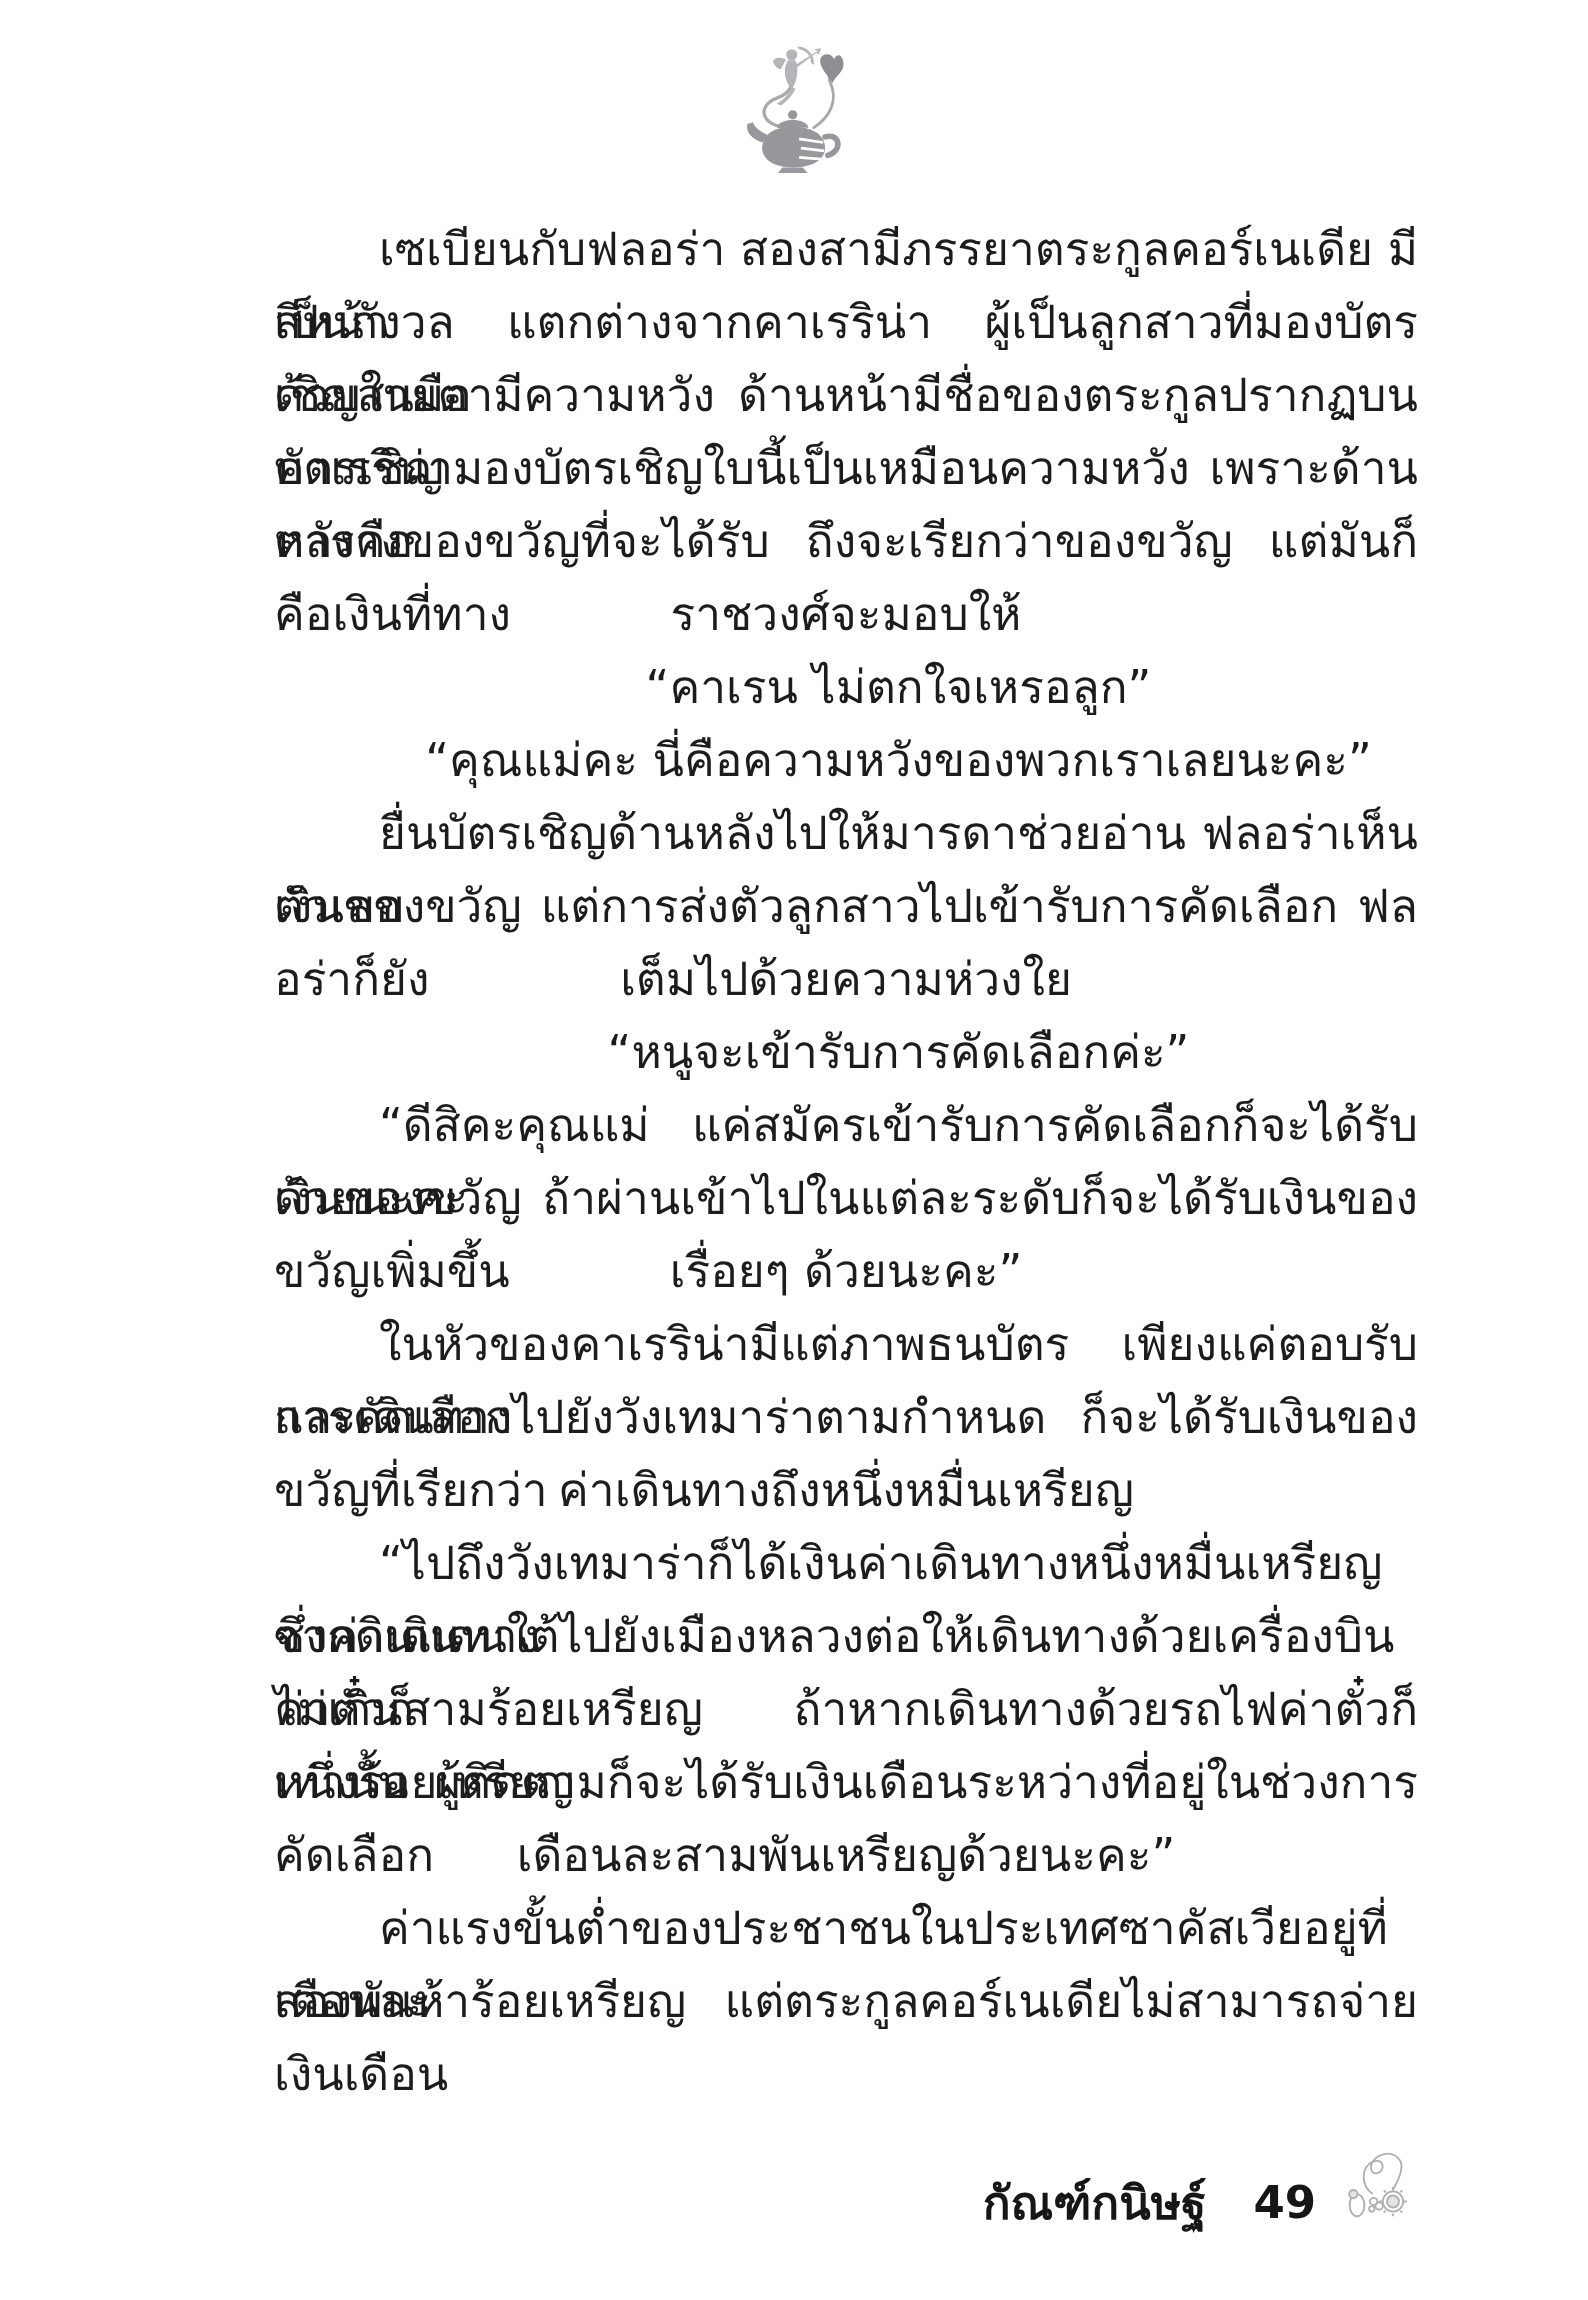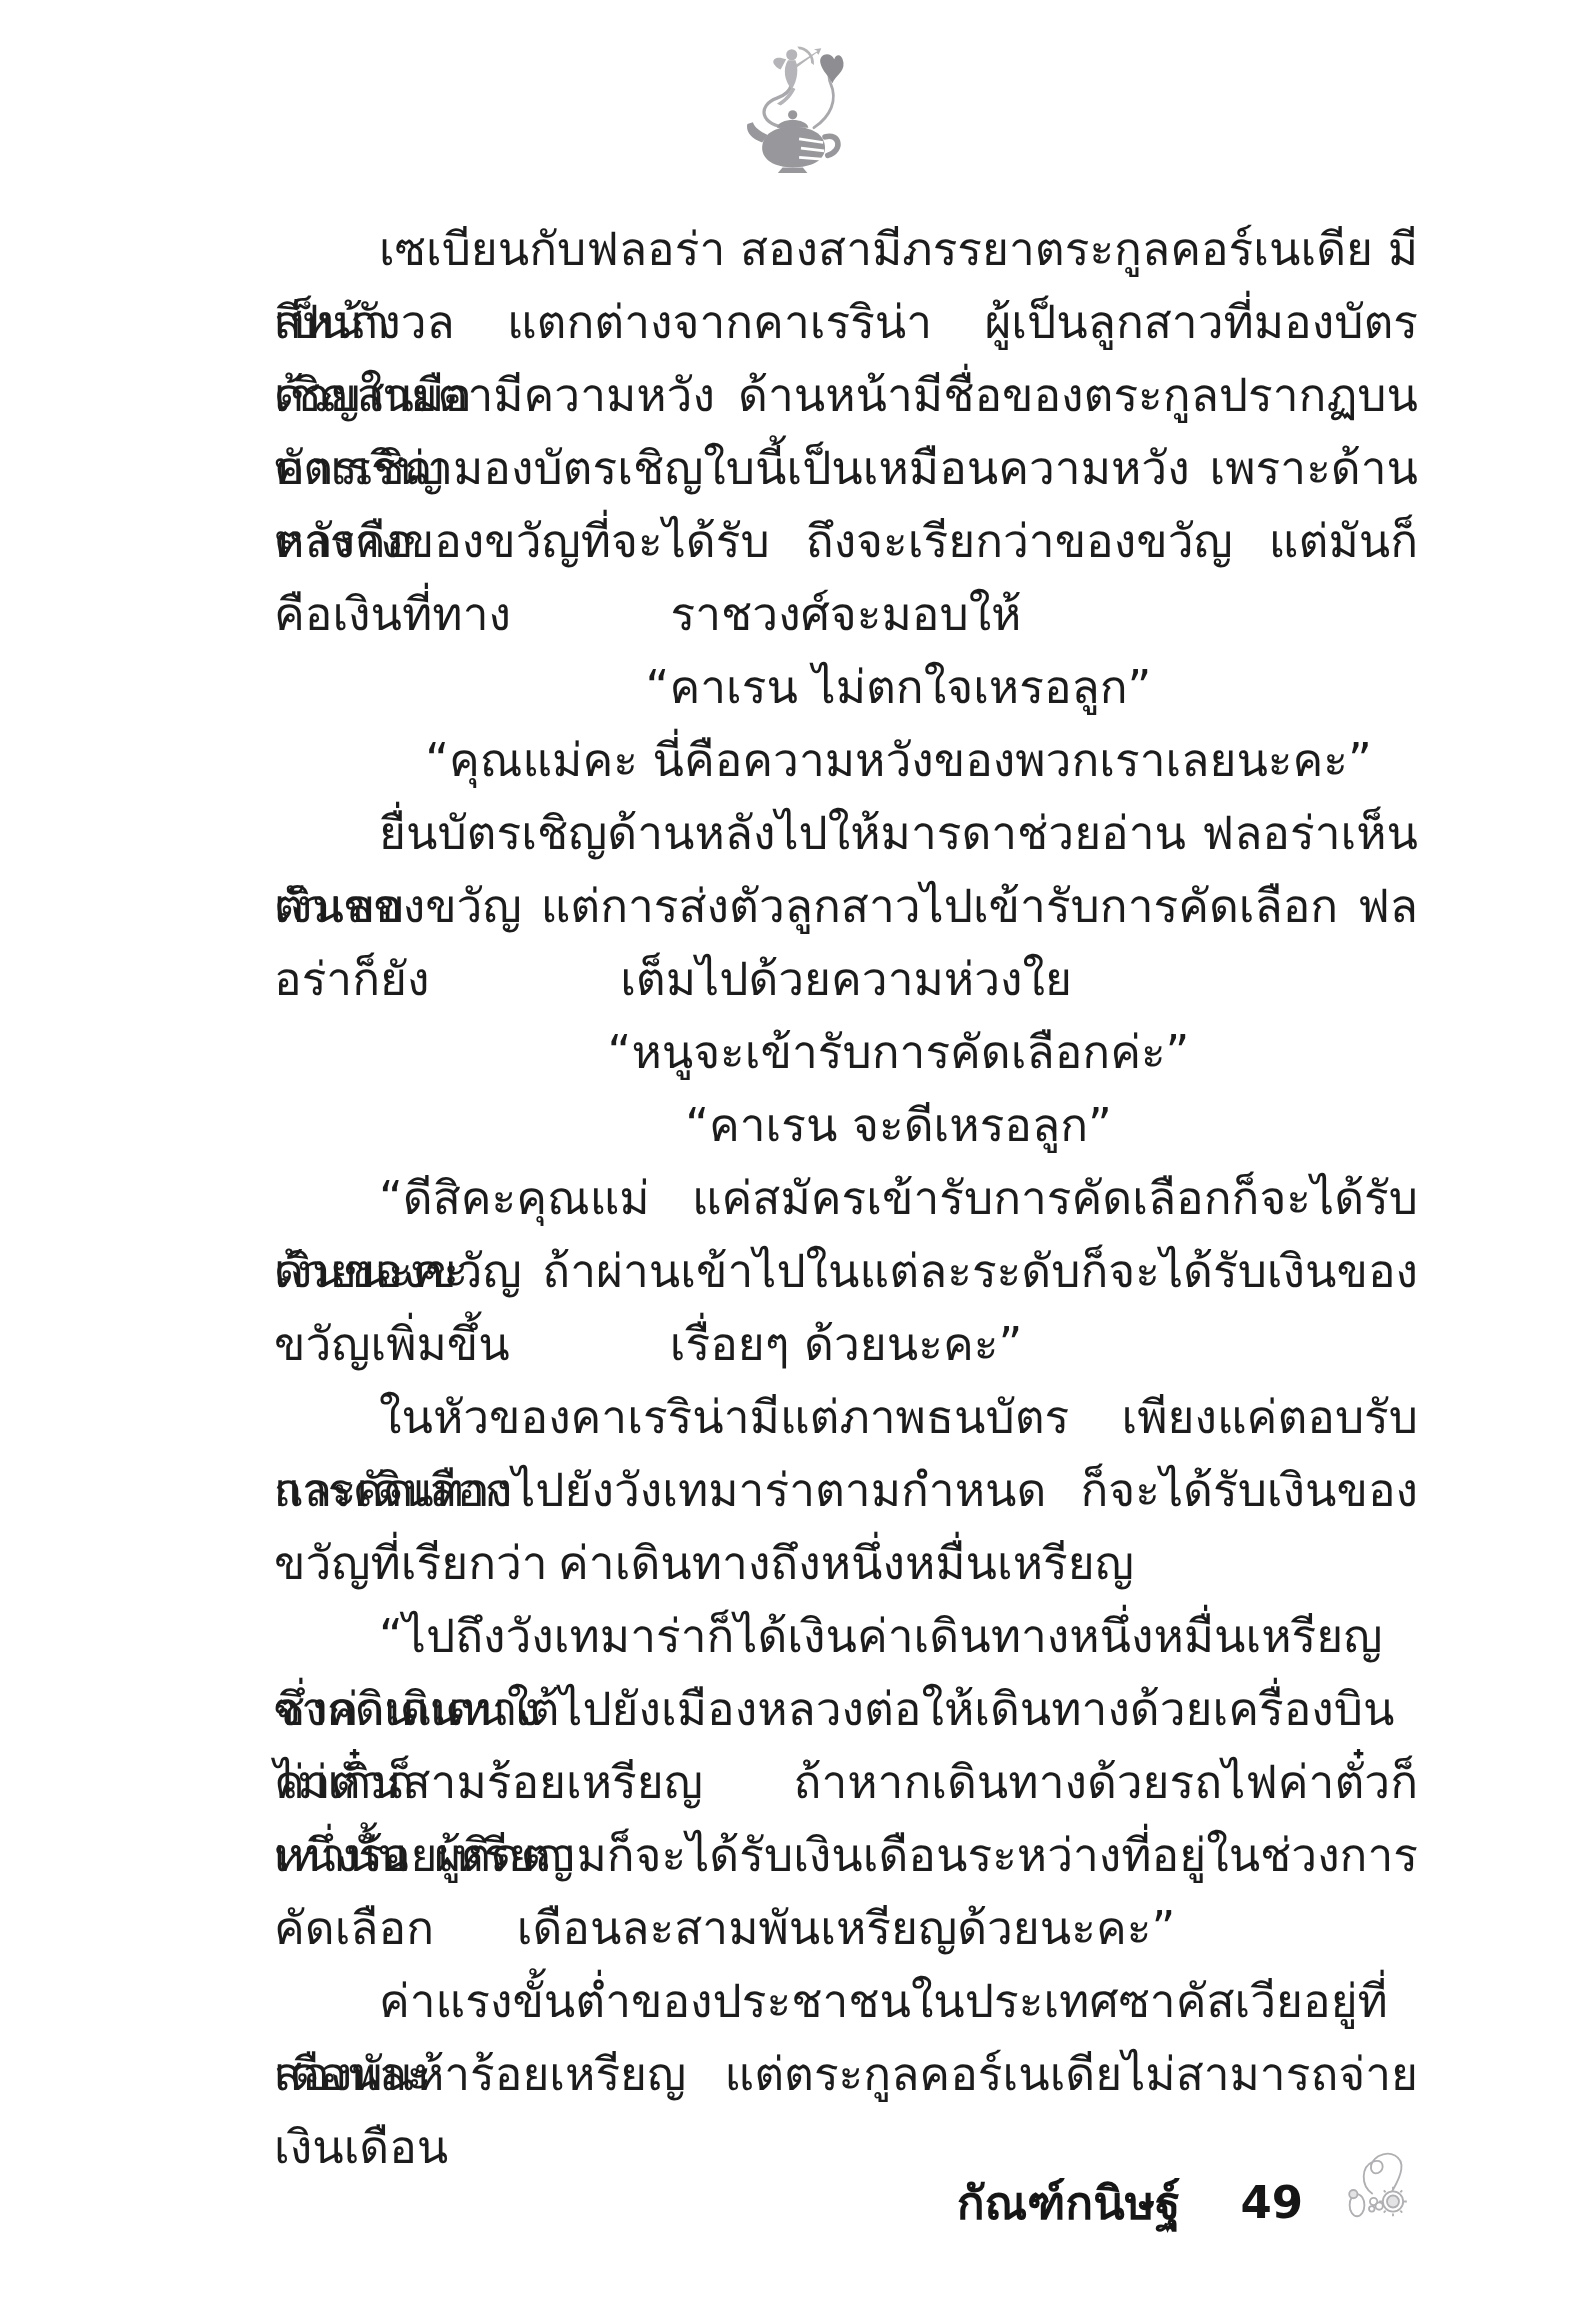--- a/index.html
+++ b/index.html
@@ -44,21 +44,21 @@
   .line.fill {
     text-align: justify;
     text-align-last: justify;
   }
   .footer {
     position: absolute;
     top: 2161px;
     right: 172px;
     display: flex;
     align-items: center;
-    gap: 42px;
+    gap: 29px;
   }
   .footer .book-title {
     font-size: 46px;
     font-weight: bold;
     color: #161616;
   }
   .footer .page-number {
     font-size: 45px;
     font-weight: bold;
     color: #161616;
@@ -106,21 +106,20 @@
       <div class="line fill">ด้วยสายตามีความหวัง ด้านหน้ามีชื่อของตระกูลปรากฏบนบัตรเชิญ</div>
       <div class="line fill">คาเรริน่ามองบัตรเชิญใบนี้เป็นเหมือนความหวัง เพราะด้านหลังคือ</div>
       <div class="line fill">ตารางของขวัญที่จะได้รับ ถึงจะเรียกว่าของขวัญ แต่มันก็คือเงินที่ทาง</div>
       <div class="line">ราชวงศ์จะมอบให้</div>
       <div class="line indent">“คาเรน ไม่ตกใจเหรอลูก”</div>
       <div class="line indent">“คุณแม่คะ นี่คือความหวังของพวกเราเลยนะคะ”</div>
       <div class="line indent fill">ยื่นบัตรเชิญด้านหลังไปให้มารดาช่วยอ่าน ฟลอร่าเห็นตัวเลข</div>
       <div class="line fill">เงินของขวัญ แต่การส่งตัวลูกสาวไปเข้ารับการคัดเลือก ฟลอร่าก็ยัง</div>
       <div class="line">เต็มไปด้วยความห่วงใย</div>
       <div class="line indent">“หนูจะเข้ารับการคัดเลือกค่ะ”</div>
-      <div class="line indent">“คาเรน จะดีเหรอลูก”</div>
       <div class="line indent fill">“ดีสิคะคุณแม่ แค่สมัครเข้ารับการคัดเลือกก็จะได้รับเงินของขวัญ</div>
       <div class="line fill">ด้วยนะคะ ถ้าผ่านเข้าไปในแต่ละระดับก็จะได้รับเงินของขวัญเพิ่มขึ้น</div>
       <div class="line">เรื่อยๆ ด้วยนะคะ”</div>
       <div class="line indent fill">ในหัวของคาเรริน่ามีแต่ภาพธนบัตร เพียงแค่ตอบรับการคัดเลือก</div>
       <div class="line fill">และเดินทางไปยังวังเทมาร่าตามกำหนด ก็จะได้รับเงินของขวัญที่เรียกว่า</div>
       <div class="line">ค่าเดินทางถึงหนึ่งหมื่นเหรียญ</div>
       <div class="line indent fill">“ไปถึงวังเทมาร่าก็ได้เงินค่าเดินทางหนึ่งหมื่นเหรียญ ซึ่งค่าเดินทาง</div>
       <div class="line fill">จากดินแดนใต้ไปยังเมืองหลวงต่อให้เดินทางด้วยเครื่องบิน ค่าตั๋วก็</div>
       <div class="line fill">ไม่เกินสามร้อยเหรียญ ถ้าหากเดินทางด้วยรถไฟค่าตั๋วก็หนึ่งร้อยเหรียญ</div>
       <div class="line fill">เท่านั้น ผู้ติดตามก็จะได้รับเงินเดือนระหว่างที่อยู่ในช่วงการคัดเลือก</div>

